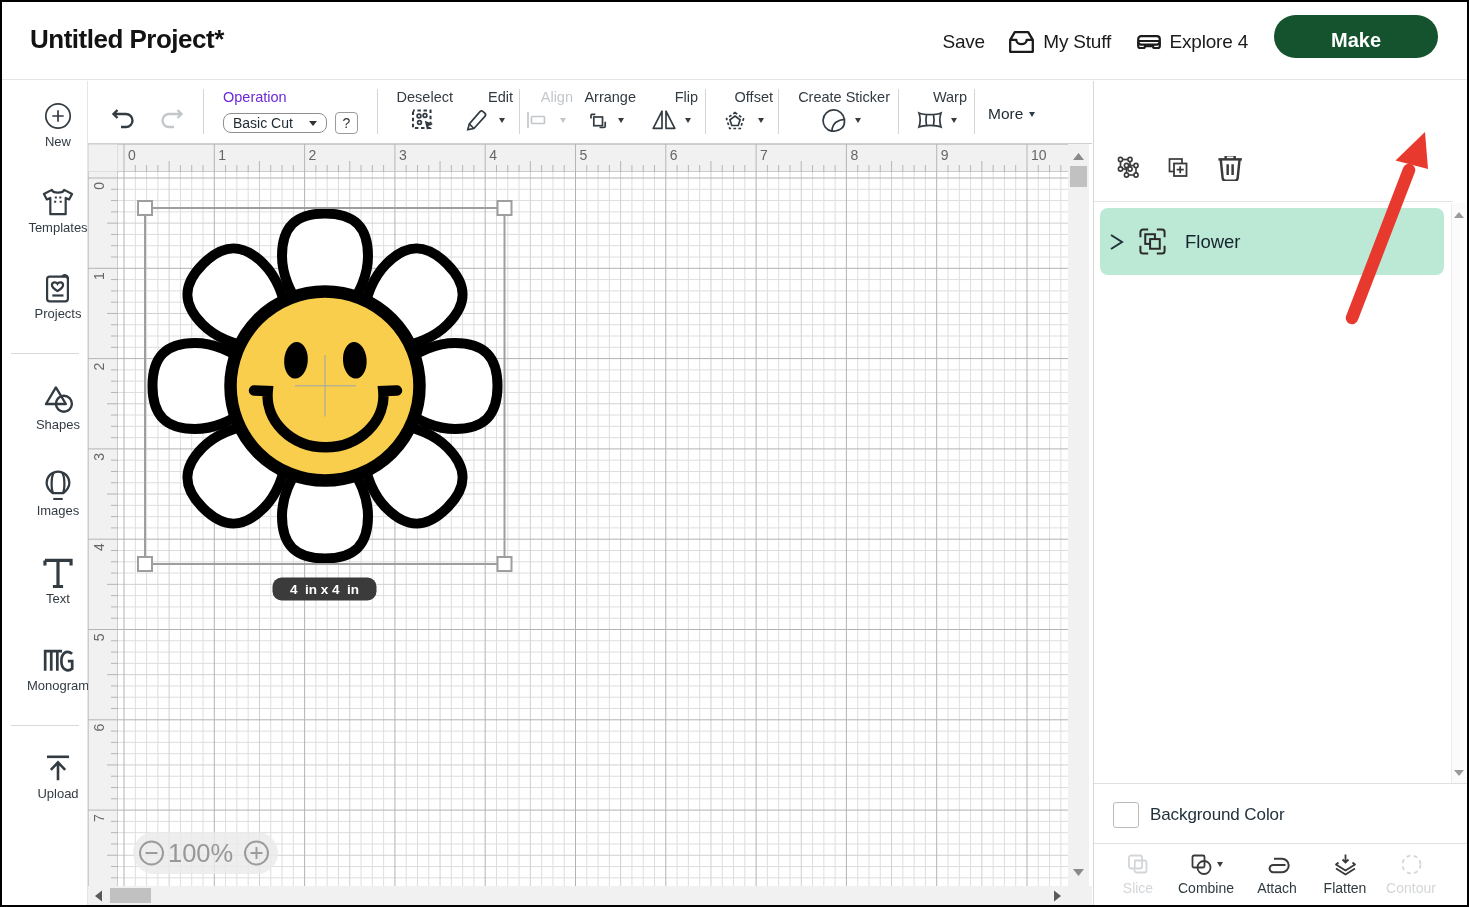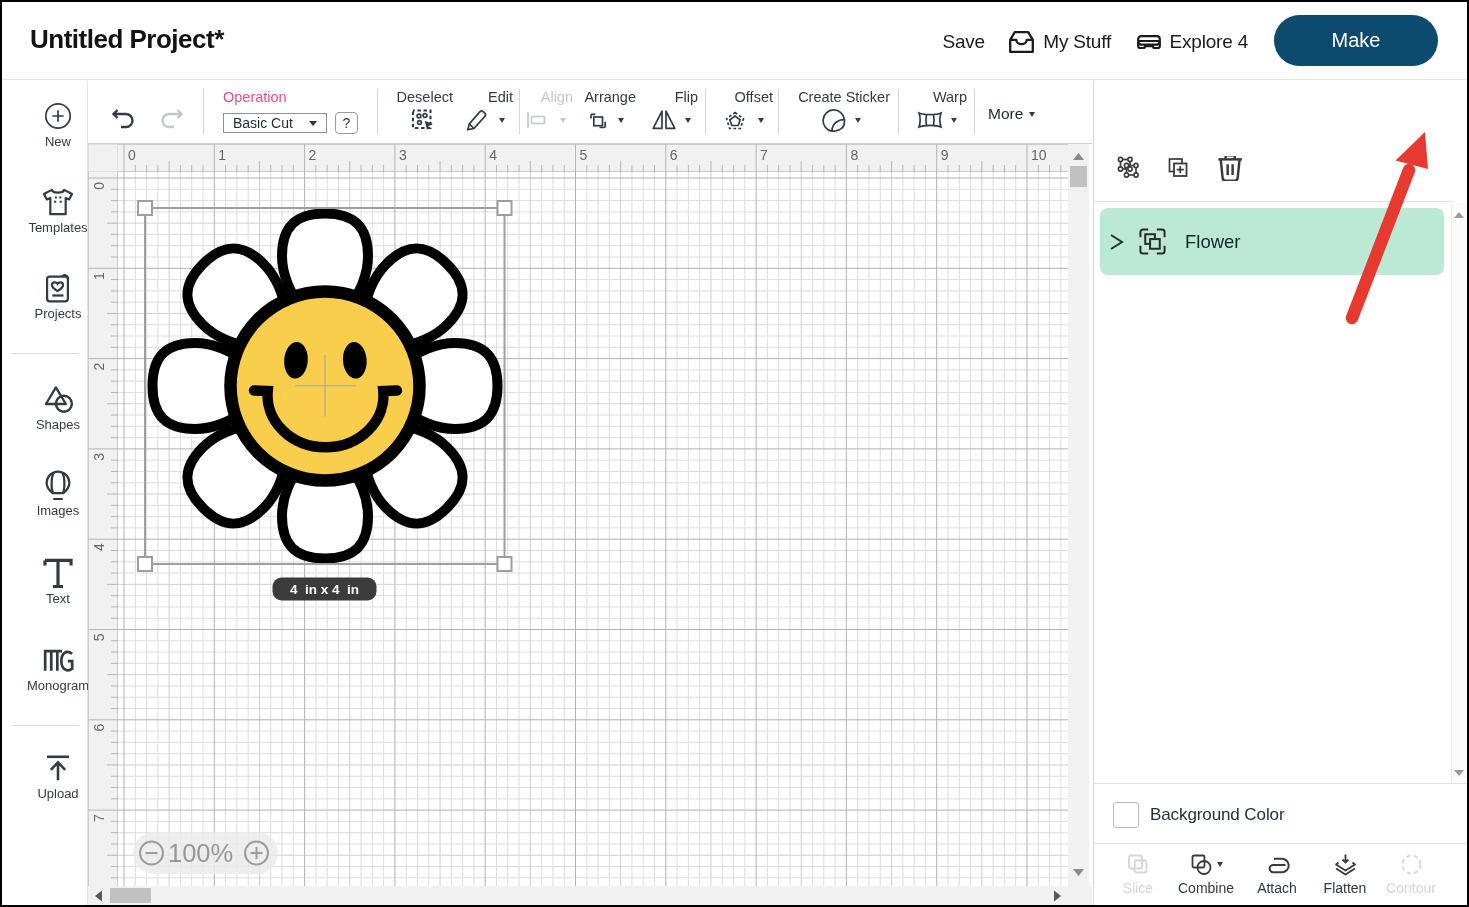--- a/index.html
+++ b/index.html
@@ -2,33 +2,33 @@
 <html><head><meta charset="utf-8"><style>
 *{margin:0;padding:0;box-sizing:border-box}
 html,body{width:1469px;height:907px;overflow:hidden}
 body{font-family:"Liberation Sans",sans-serif;background:#fff;position:relative}
 #frame{position:absolute;inset:0;border:2px solid #000;z-index:50;pointer-events:none}
 #header{position:absolute;left:2px;top:2px;width:1465px;height:78px;background:#fff;border-bottom:1px solid #e4e4e4}
 #title{position:absolute;left:28px;top:22px;font-size:26px;font-weight:700;letter-spacing:-0.5px;color:#131313}
 .hitem{position:absolute;top:29px;font-size:19px;letter-spacing:-0.2px;color:#1b1b1b}
 .hico{display:flex;align-items:center;gap:9px}
 .hico svg{display:block}
-#makebtn{position:absolute;right:29px;top:13px;width:164px;height:51px;border-radius:25.5px;background:#0c4a6e;color:#fff;font-size:20px;font-weight:400;text-align:center;line-height:51px}
+#makebtn{position:absolute;right:29px;top:13px;width:164px;height:43px;border-radius:25.5px;background:#14532d;color:#fff;font-size:20px;font-weight:700;text-align:center;line-height:51px}
 #sidebar{position:absolute;left:2px;top:81px;width:86px;height:824px;background:#fff;border-right:1px solid #e5e5e5}
 .sitem{position:absolute;left:13px;width:86px;text-align:center}
 .sitem svg{display:block;margin:0 auto}
 .slabel{font-size:13px;color:#333b42;margin-top:3px}
 .ssep{position:absolute;left:9px;width:68px;border-top:1px solid #d9d9d9}
 #toolbar{position:absolute;left:88px;top:81px;width:1004px;height:63px;background:#fff;border-bottom:1px solid #cfcfcf}
 .undo{position:absolute;left:21px;top:27px}
 .redo{position:absolute;left:70px;top:27px}
 .tsep{position:absolute;top:8px;height:45px;border-left:1px solid #d4d4d4}
 .opwrap{position:absolute;left:135px;top:8px}
-.oplabel{font-size:14.5px;color:#ec4899;margin-bottom:12px}
-.opselect{position:absolute;left:0;top:24px;width:104px;height:20px;border:1px solid #8f8f8f;border-radius:0;font-size:14px;color:#1d2930;padding:1px 0 0 9px}
+.oplabel{font-size:14.5px;color:#6d28d9;margin-bottom:12px}
+.opselect{position:absolute;left:0;top:24px;width:104px;height:20px;border:1px solid #8f8f8f;border-radius:8px;font-size:14px;color:#1d2930;padding:1px 0 0 9px}
 .opar{position:absolute;right:9px;top:7px;border-left:4px solid transparent;border-right:4px solid transparent;border-top:5.5px solid #333}
 .qbtn{position:absolute;left:112px;top:23px;width:23px;height:22px;border:1px solid #9b9b9b;border-radius:4px;font-size:14px;color:#333;text-align:center;line-height:20px}
 .tbtn{position:absolute;top:8px;text-align:right}
 .tlabel{font-size:14.5px;color:#333b42;white-space:nowrap}
 .tbtn.dis .tlabel{color:#c3c7ca}
 .ticon{margin-top:3px;display:flex;align-items:center;justify-content:center}
 .tar{display:inline-block;width:0;height:0;border-left:3.8px solid transparent;border-right:3.8px solid transparent;border-top:5.2px solid #333b42;margin-left:6px}
 .tbtn.dis .tar{border-top-color:#c3c7ca}
 .morebtn{position:absolute;left:900px;top:24px;width:43px;font-size:15.5px;color:#1d2930;display:flex;align-items:center}
 #panel{position:absolute;left:1093px;top:81px;width:374px;height:824px;background:#fff;border-left:1px solid #d8d8d8}

